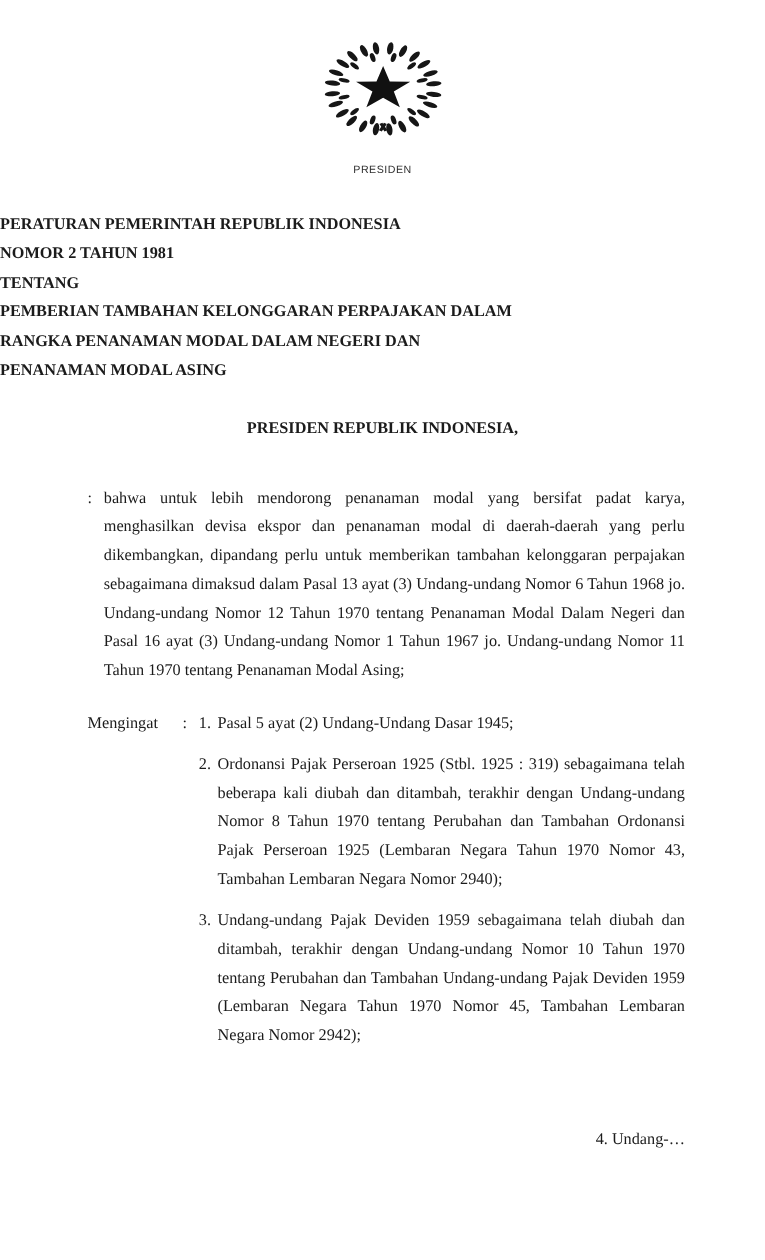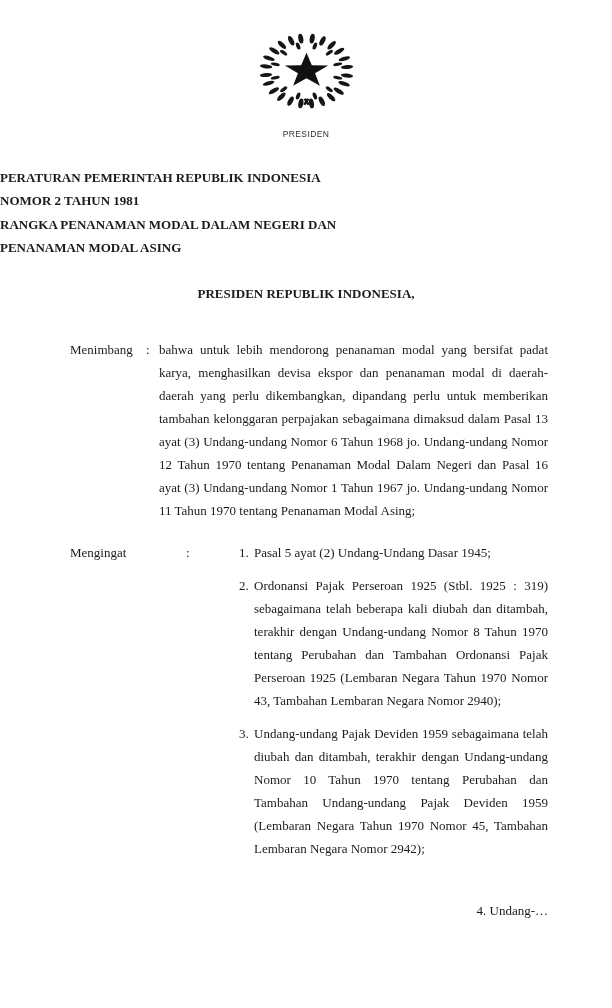--- a/index.html
+++ b/index.html
@@ -10,21 +10,21 @@
   .seal { text-align:center; padding-top:33px; }
   .seal svg { display:inline-block; }
   .seal-text {
     margin-top:16px; font-family:"Liberation Sans", sans-serif;
     font-size:8.5px; line-height:10.5px; letter-spacing:0.4px; color:#2e2e2e;
   }
   .title-block { margin-top:26px; font-weight:bold; font-size:13px; line-height:23.5px; }
   .preamble-heading { margin-top:26px; text-align:center; font-weight:bold; font-size:13px; line-height:16px; }
   .clause { display:flex; margin-left:70px; width:478px; font-size:13px; line-height:23px; }
   .clause-menimbang { margin-top:36px; }
-  .clause-mengingat { margin-top:19px;gap:40px; }
+  .clause-mengingat { margin-top:19px; }
   .clause-label { width:76px; flex:none; }
   .clause-colon { width:13px; flex:none; }
   .clause-body { flex:1; text-align:justify; }
   .item { display:flex; }
   .item + .item { margin-top:10px; }
   .item-num { width:15px; flex:none; }
   .item-text { flex:1; text-align:justify; }
   .catchword { position:absolute; top:903px; right:64px; font-size:13px;text-align:center; }
 </style>
 </head>
@@ -83,28 +83,29 @@
       <rect x="48.6" y="86" width="2.8" height="9" fill="#161616" transform="rotate(-28 50 90)"></rect>
     </svg>
     <div class="seal-text">
       <div>PRESIDEN</div>
     </div>
   </header>
 
   <section class="title-block">
     <div>PERATURAN PEMERINTAH REPUBLIK INDONESIA</div>
     <div>NOMOR 2 TAHUN 1981</div>
+    <div>TENTANG</div>
+    <div>PEMBERIAN TAMBAHAN KELONGGARAN PERPAJAKAN DALAM</div>
     <div>RANGKA PENANAMAN MODAL DALAM NEGERI DAN</div>
     <div>PENANAMAN MODAL ASING</div>
   </section>
 
   <div class="preamble-heading">PRESIDEN REPUBLIK INDONESIA,</div>
 
   <section class="clause clause-menimbang">
-    <div class="clause-label">Menimbang</div>
     <div class="clause-colon">:</div>
     <div class="clause-body">bahwa untuk lebih mendorong penanaman modal yang bersifat padat karya, menghasilkan devisa ekspor dan penanaman modal di daerah-daerah yang perlu dikembangkan, dipandang perlu untuk memberikan tambahan kelonggaran perpajakan sebagaimana dimaksud dalam Pasal 13 ayat (3) Undang-undang Nomor 6 Tahun 1968 jo. Undang-undang Nomor 12 Tahun 1970 tentang Penanaman Modal Dalam Negeri dan Pasal 16 ayat (3) Undang-undang Nomor 1 Tahun 1967 jo. Undang-undang Nomor 11 Tahun 1970 tentang Penanaman Modal Asing;</div>
   </section>
 
   <section class="clause clause-mengingat">
     <div class="clause-label">Mengingat</div>
     <div class="clause-colon">:</div>
     <div class="clause-body">
       <div class="item">
         <span class="item-num">1.</span>

